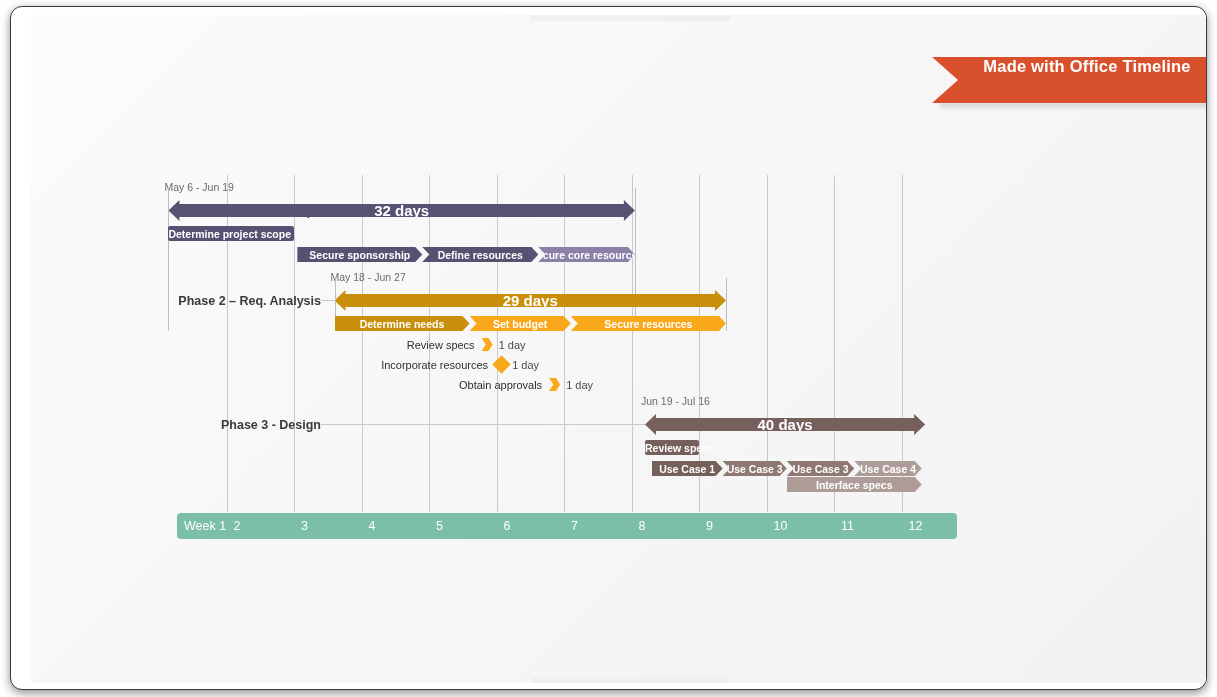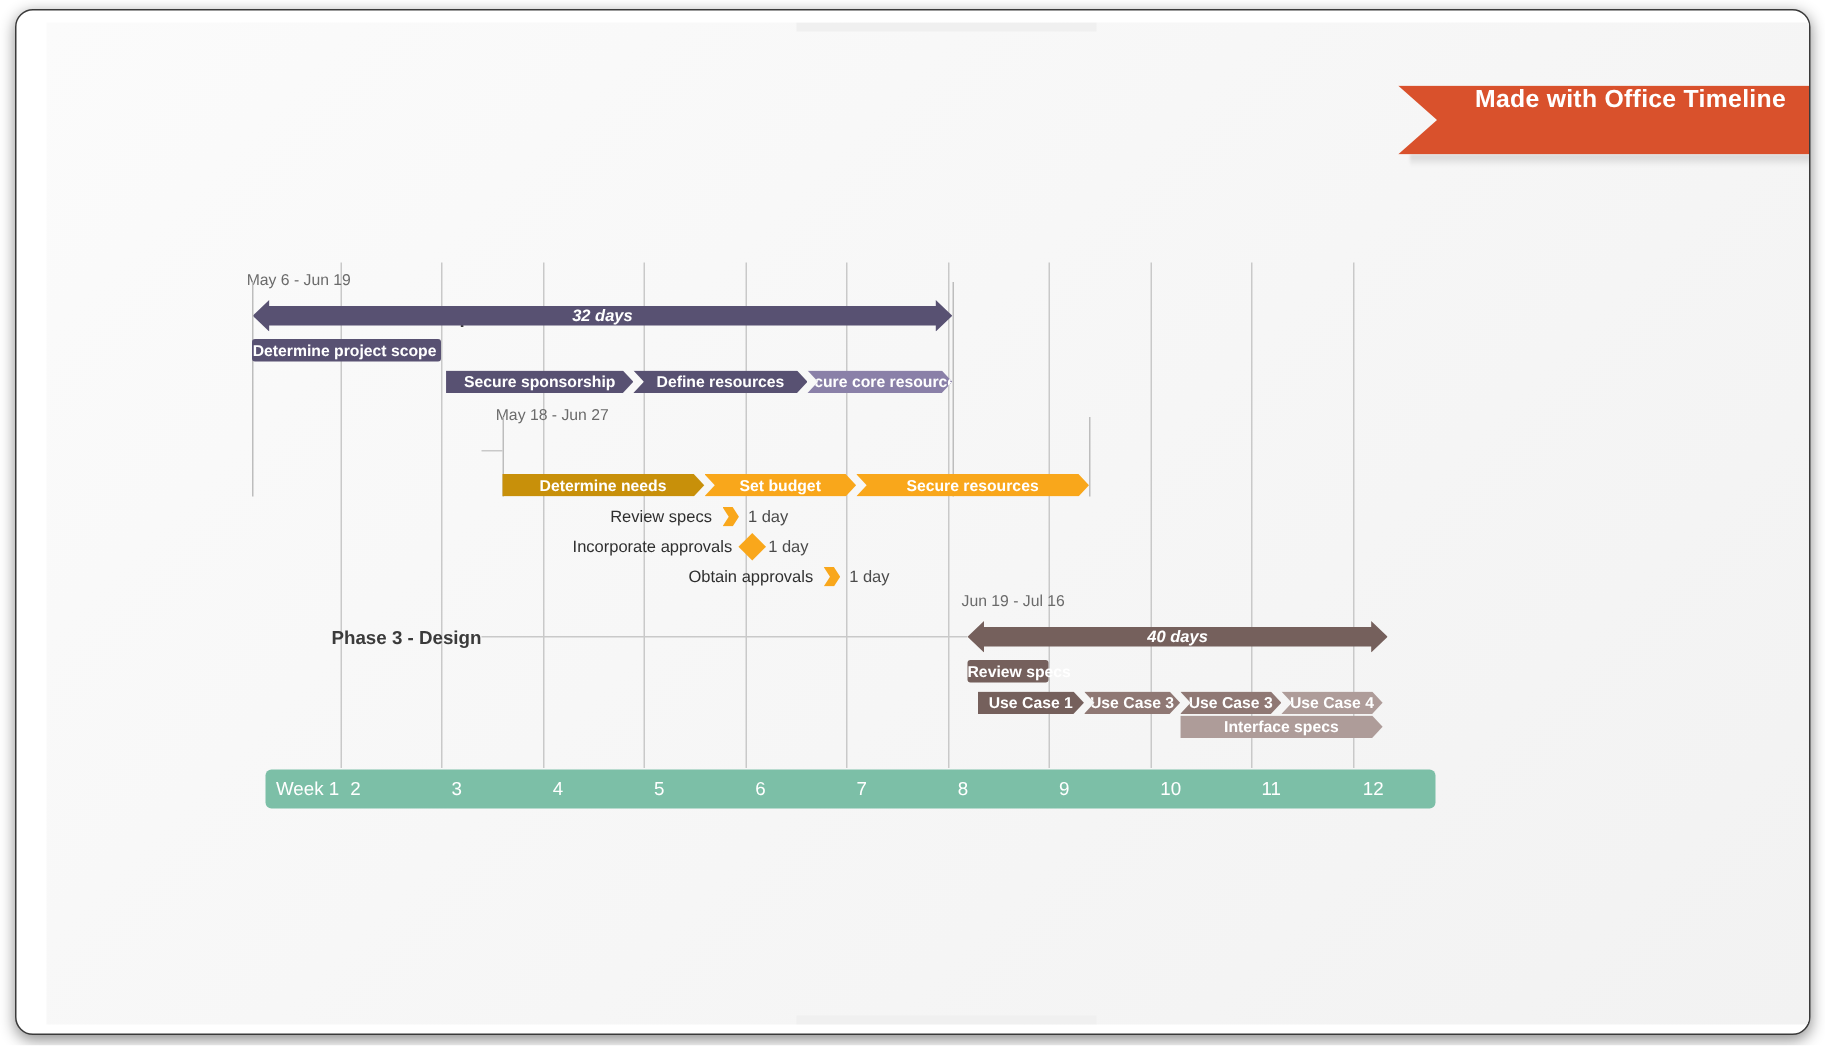--- a/index.html
+++ b/index.html
@@ -108,23 +108,22 @@
   }
 
   
   .sumbar {
     position: absolute;
     height: 21px;
     display: flex;
     align-items: center;
     justify-content: center;
     color: #fff;
-    font-size: 11px;
+    font-size: 15px;
     font-weight: bold;
-    font-style: italic;
   }
   .sumbar.purple { background: #585172; }
   .sumbar.orange { background: #c8900a; }
   .sumbar.brown  { background: #75605c; }
   .sumbar {
     clip-path: polygon(0 50%, 11px 0, 11px 4px, calc(100% - 11px) 4px,
                        calc(100% - 11px) 0, 100% 50%, calc(100% - 11px) 100%,
                        calc(100% - 11px) calc(100% - 4px), 11px calc(100% - 4px),
                        11px 100%);
   }
@@ -238,31 +237,33 @@
           <div class="phase-label" style="left: 40px; top: 189px; width: 250px;">Phase 1 - Scope</div>
           <div class="rowline" style="left: 290px; top: 195px;"></div>
           <div class="date-cap" style="left: 133.45px; top: 166px;">May 6 - Jun 19</div>
           <div class="sumbar purple" style="left: 137.45px; top: 185px; width: 466.425px;">32 days</div>
           <div class="sumbar-drop" style="left: 137.45px; top: 173px; height: 143px;"></div>
           <div class="sumbar-drop" style="left: 603.875px; top: 173px; height: 143px;"></div>
           <div class="taskbar flat" style="left: 137.45px; top: 211px; width: 125.55px; background: rgb(88, 81, 114);">Determine project scope</div>
           <div class="taskbar chev-start" style="left: 266.375px; top: 232px; width: 124.875px; background: rgb(88, 81, 114);">Secure sponsorship</div>
           <div class="taskbar chev" style="left: 391.25px; top: 232px; width: 116.1px; background: rgb(88, 81, 114);">Define resources</div>
           <div class="taskbar chev" style="left: 507.35px; top: 232px; width: 96.525px; background: rgb(138, 128, 168);">Secure core resources</div>
+          <div class="phase-label" style="left: 40px; top: 279px; width: 250px;">Phase 2 – Req. Analysis</div>
           <div class="rowline" style="left: 290px; top: 285px; width: 13.5px;"></div>
           <div class="date-cap" style="left: 299.5px; top: 256px;">May 18 - Jun 27</div>
+          <div class="sumbar orange" style="left: 303.5px; top: 275px; width: 391.5px;">29 days</div>
           <div class="sumbar-drop" style="left: 303.5px; top: 263px; height: 53px;"></div>
           <div class="sumbar-drop" style="left: 695px; top: 263px; height: 53px;"></div>
           <div class="taskbar chev-start" style="left: 303.5px; top: 301px; width: 135px; background: rgb(200, 144, 10);">Determine needs</div>
           <div class="taskbar chev" style="left: 438.5px; top: 301px; width: 101.25px; background: rgb(249, 167, 27);">Set budget</div>
           <div class="taskbar chev" style="left: 539.75px; top: 301px; width: 155.25px; background: rgb(249, 167, 27);">Secure resources</div>
           <div class="ms-label" style="left: 218.625px; top: 324px; width: 225px;">Review specs</div>
           <div class="ms-arrow" style="left: 450.625px; top: 323px; background: rgb(249, 167, 27);"></div>
           <div class="ms-dur" style="left: 467.625px; top: 324px;">1 day</div>
-          <div class="ms-label" style="left: 232.125px; top: 344px; width: 225px;">Incorporate approvals</div>
+          <div class="ms-label" style="left: 232.125px; top: 344px; width: 225px;">Incorporate resources</div>
           <div class="ms-diamond" style="left: 464.125px; top: 343px; background: rgb(249, 167, 27);"></div>
           <div class="ms-dur" style="left: 481.125px; top: 344px;">1 day</div>
           <div class="ms-label" style="left: 286.125px; top: 364px; width: 225px;">Obtain approvals</div>
           <div class="ms-arrow" style="left: 518.125px; top: 363px; background: rgb(249, 167, 27);"></div>
           <div class="ms-dur" style="left: 535.125px; top: 364px;">1 day</div>
           <div class="phase-label" style="left: 40px; top: 403px; width: 250px;">Phase 3 - Design</div>
           <div class="rowline" style="left: 290px; top: 409px; width: 324px;"></div>
           <div class="date-cap" style="left: 610px; top: 380px;">Jun 19 - Jul 16</div>
           <div class="sumbar brown" style="left: 614px; top: 399px; width: 280.125px;">40 days</div>
           <div class="sumbar-drop" style="left: 614px; top: 387px;"></div>

